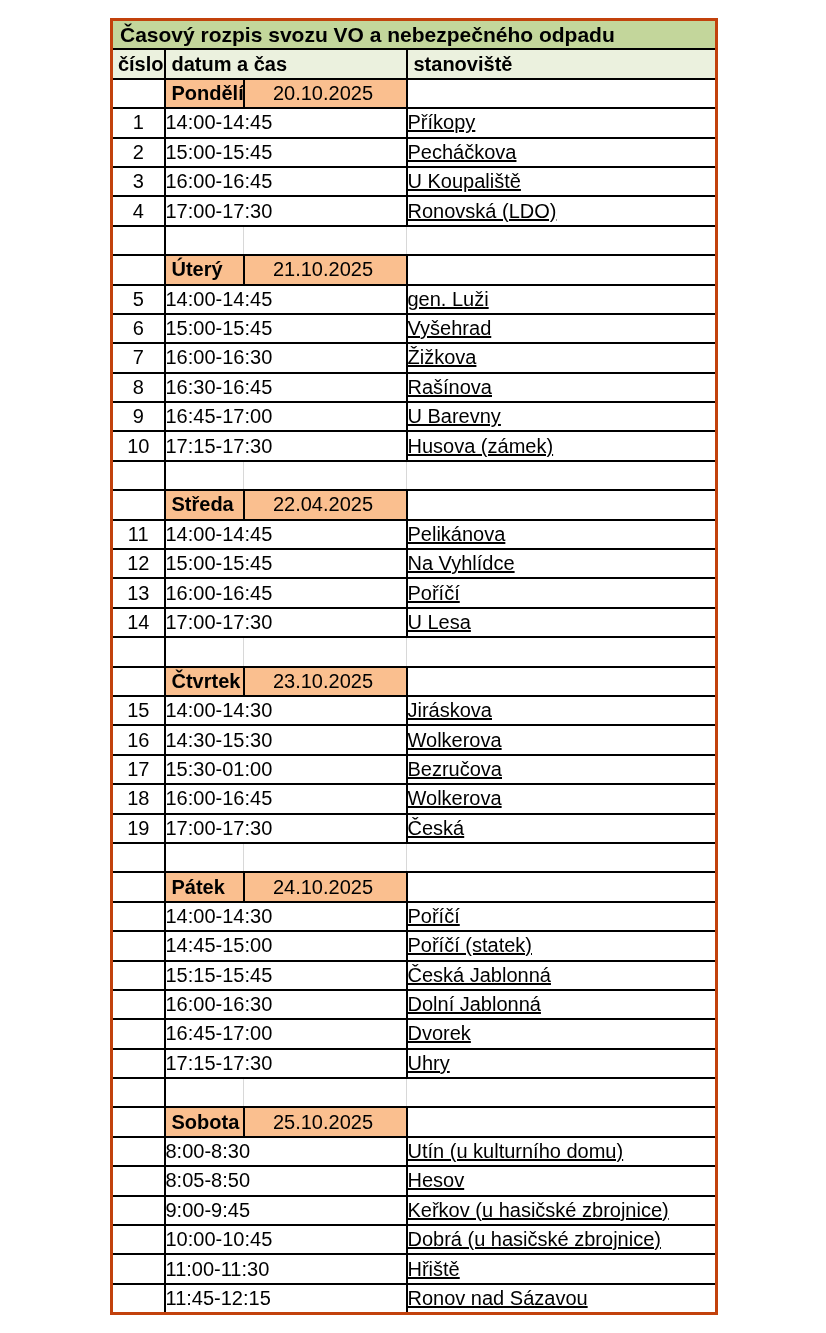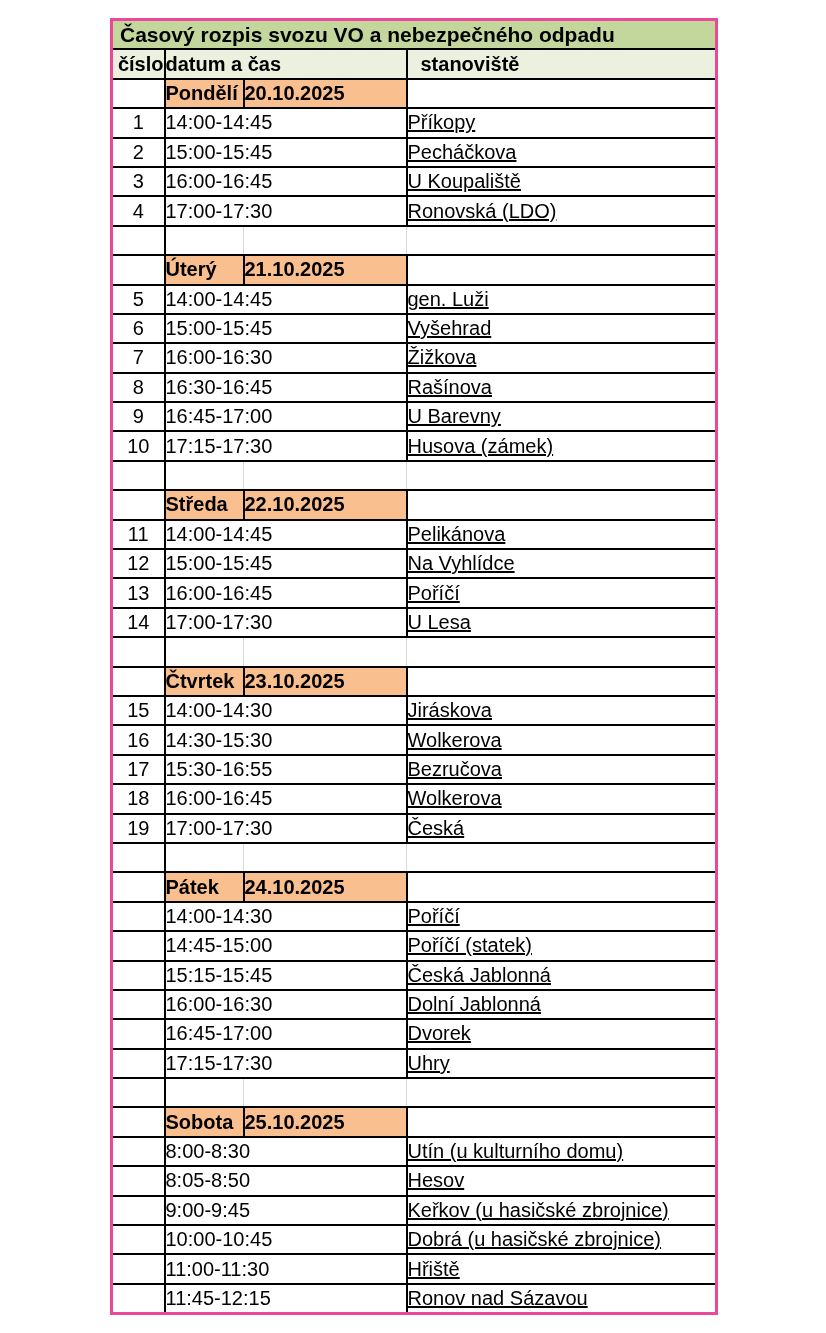--- a/index.html
+++ b/index.html
@@ -12,21 +12,21 @@
   }
   .sheet {
     position: absolute;
     left: 110px;
     top: 18px;
   }
   table.schedule {
     border-collapse: collapse;
     table-layout: fixed;
     width: 605px;
-    border: 3px solid #ec4899;
+    border: 3px solid #c2410c;
     font-family: "Liberation Sans", sans-serif;
     color: #000;
   }
   table.schedule td {
     height: 27.4px;
     padding: 0;
     font-size: 20px;
     line-height: 1.05;
     vertical-align: middle;
     border: 2px solid #000;
@@ -39,32 +39,32 @@
     font-weight: 700;
     font-size: 21px;
     padding-left: 7px;
   }
   
   tr.head-row td {
     background: var(--header-bg, #ebf1de);
     font-weight: 700;
   }
   tr.head-row td.h-num   { padding-left: 4px; text-align: right; }
-  tr.head-row td.h-datum { padding-left: 0; }
-  tr.head-row td.h-stan  { padding-left: 13px; }
+  tr.head-row td.h-datum { padding-left: 6px; }
+  tr.head-row td.h-stan  { padding-left: 6px; }
   
   tr.day-row td.c-day {
     background: var(--day-bg, #fabf8f);
     font-weight: 700;
-    padding-left: 0;
+    padding-left: 6px;
   }
   tr.day-row td.c-date {
     background: var(--day-bg, #fabf8f);
-    font-weight: 700;
-    text-align: left;
+    font-weight: 400;
+    text-align: center;
     padding-right: 4px;
   }
   
   td.c-num   { text-align: center; }
   td.c-time  { padding-left: 9px; }
   td.c-place { padding-left: 8px; text-decoration: underline; }
   
   tr.spacer td.s-b { border-right: 1px solid var(--grid-light, #d8d8d8); }
   tr.spacer td.s-c { border-left: 1px solid var(--grid-light, #d8d8d8);
                      border-right: 1px solid var(--grid-light, #d8d8d8); }
@@ -161,21 +161,21 @@
         </tr>
         <tr class="spacer">
           <td class="s-a"></td>
           <td class="s-b"></td>
           <td class="s-c"></td>
           <td class="s-d"></td>
         </tr>
         <tr class="day-row">
           <td class="c-num"></td>
           <td class="c-day">Středa</td>
-          <td class="c-date">22.10.2025</td>
+          <td class="c-date">22.04.2025</td>
           <td class="c-place"></td>
         </tr>
         <tr>
           <td class="c-num">11</td>
           <td class="c-time" colspan="2">14:00-14:45</td>
           <td class="c-place">Pelikánova</td>
         </tr>
         <tr>
           <td class="c-num">12</td>
           <td class="c-time" colspan="2">15:00-15:45</td>
@@ -208,21 +208,21 @@
           <td class="c-time" colspan="2">14:00-14:30</td>
           <td class="c-place">Jiráskova</td>
         </tr>
         <tr>
           <td class="c-num">16</td>
           <td class="c-time" colspan="2">14:30-15:30</td>
           <td class="c-place">Wolkerova</td>
         </tr>
         <tr>
           <td class="c-num">17</td>
-          <td class="c-time" colspan="2">15:30-16:55</td>
+          <td class="c-time" colspan="2">15:30-01:00</td>
           <td class="c-place">Bezručova</td>
         </tr>
         <tr>
           <td class="c-num">18</td>
           <td class="c-time" colspan="2">16:00-16:45</td>
           <td class="c-place">Wolkerova</td>
         </tr>
         <tr>
           <td class="c-num">19</td>
           <td class="c-time" colspan="2">17:00-17:30</td>

